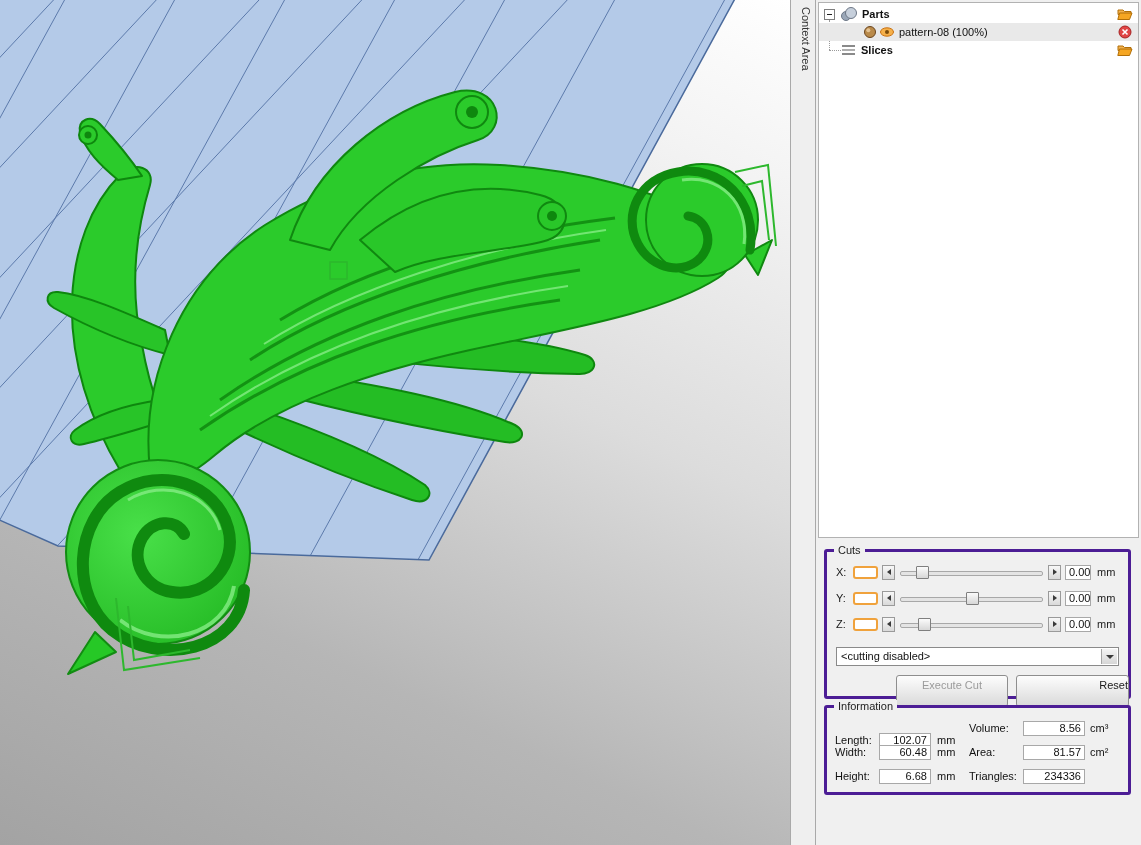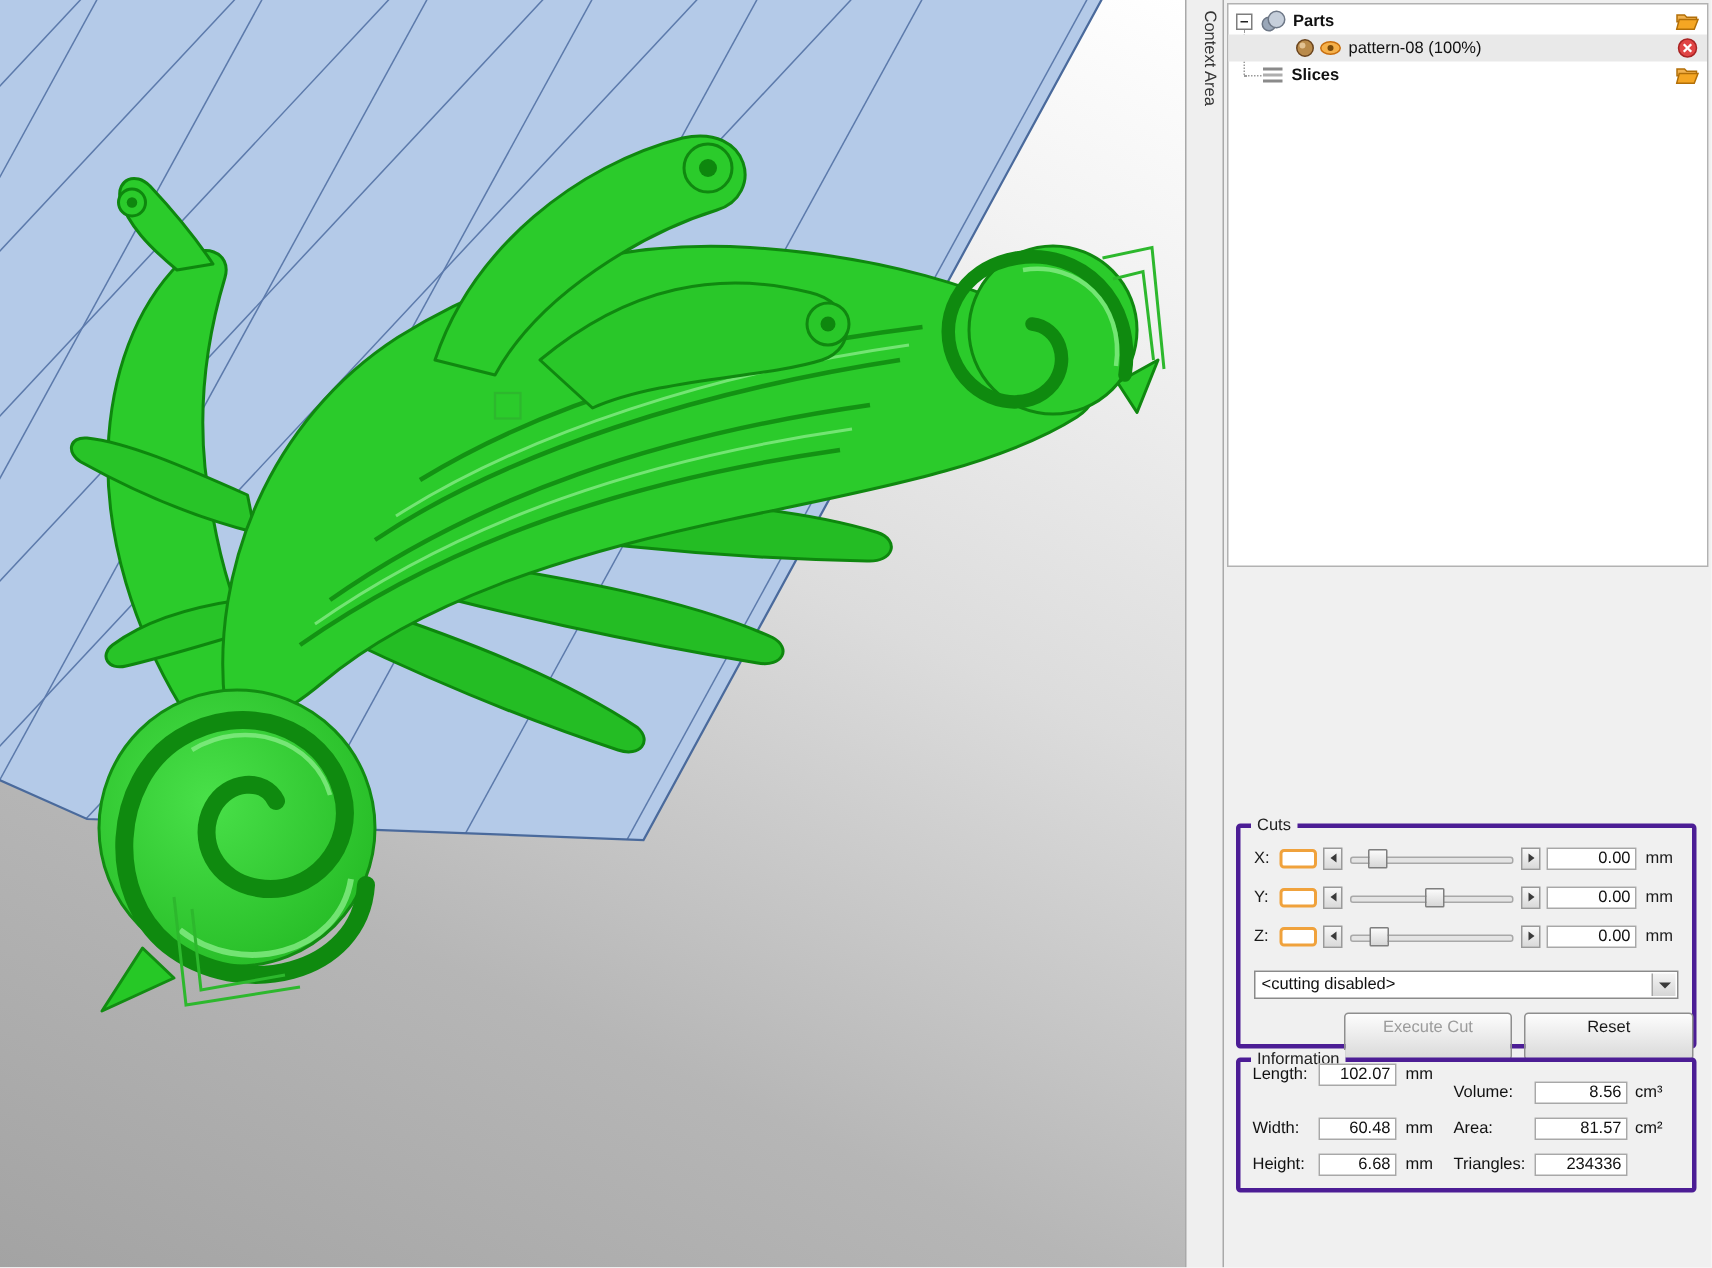--- a/index.html
+++ b/index.html
@@ -21,21 +21,21 @@
   }
   .context-label {
     writing-mode:vertical-rl; margin:7px auto 0 auto; display:block;
     font-size:11px; color:#333; white-space:nowrap; text-align:left; padding-left:6px;
   }
 
   
   .panel { position:absolute; left:816px; top:0; width:325px; height:845px; background:#f0f0f0; }
 
   .tree {
-    position:absolute; left:2px; top:2px; width:321px; height:376px;
+    position:absolute; left:2px; top:2px; width:321px; height:536px;
     background:#ffffff; border:1px solid #b2b2b2;
   }
   .tree-row { position:absolute; left:0; right:0; height:18px; display:flex; align-items:center; }
   .tree-row.selected { background:#e9e9e9; }
   .tree-label { font-size:11px; color:#111; }
   .tree-label.bold { font-weight:bold; }
   .expander {
     position:relative; width:11px; height:11px; background:#fff; border:1px solid #7e7e7e; flex:none;
   }
   .expander i { position:absolute; left:2px; top:4px; width:5px; height:1px; background:#222; }
@@ -67,21 +67,21 @@
     background:#e4e4e4; border:1px solid #a8a8a8; border-radius:2px;
   }
   .slide-thumb {
     position:absolute; top:1px; width:13px; height:13px;
     background:linear-gradient(#fbfbfb,#d7d7d7); border:1px solid #7f7f7f; border-radius:1px;
   }
   .field {
     background:#fff; border:1px solid #a8a8a8; height:15px; line-height:13px;
     text-align:right; padding:0 3px; font-size:11px; color:#111;
   }
-  .cut-value { width:60px; flex:none; }
+  .cut-value { width:26px; flex:none; }
   .unit { width:24px; flex:none; padding-left:2px; }
 
   .dropdown { position:absolute; left:9px; right:9px; top:95px; height:19px; background:#fff; border:1px solid #8a8a8a; }
   .dd-text { position:absolute; left:4px; top:2px; font-size:11px; color:#111; }
   .dd-btn {
     position:absolute; right:1px; top:1px; bottom:1px; width:16px;
     background:linear-gradient(#f4f4f4,#d6d6d6); border-left:1px solid #a5a5a5;
     display:flex; align-items:center; justify-content:center;
   }
   .btn {
@@ -311,27 +311,27 @@
       </div>
 
       <div class="dropdown">
         <span class="dd-text">&lt;cutting disabled&gt;</span>
         <span class="dd-btn">
             <span class="tri-down"></span>
           </span>
       </div>
 
       <div class="btn disabled" style="left:69px; top:123px; width:112px;">Execute Cut</div>
-      <div class="btn" style="left:189px; top:123px; width:113px;">Reset</div>
+      <div class="btn" style="left:189px; top:123px; width:113px;text-align:right;">Reset</div>
     </div>
 
     <div class="groupbox" style="left:8px; top:705px; width:307px; height:90px;">
       <span class="gb-title">Information</span>
 
-      <div class="info-row" style="left:8px; top:0;">
+      <div class="info-row" style="left:8px; top:24px;">
         <span class="info-label" style="width:44px;">Length:</span>
         <span class="field" style="width:52px;">102.07</span>
         <span class="info-label" style="margin-left:6px;">mm</span>
       </div>
       <div class="info-row" style="left:8px; top:36px;">
         <span class="info-label" style="width:44px;">Width:</span>
         <span class="field" style="width:52px;">60.48</span>
         <span class="info-label" style="margin-left:6px;">mm</span>
       </div>
       <div class="info-row" style="left:8px; top:60px;">

